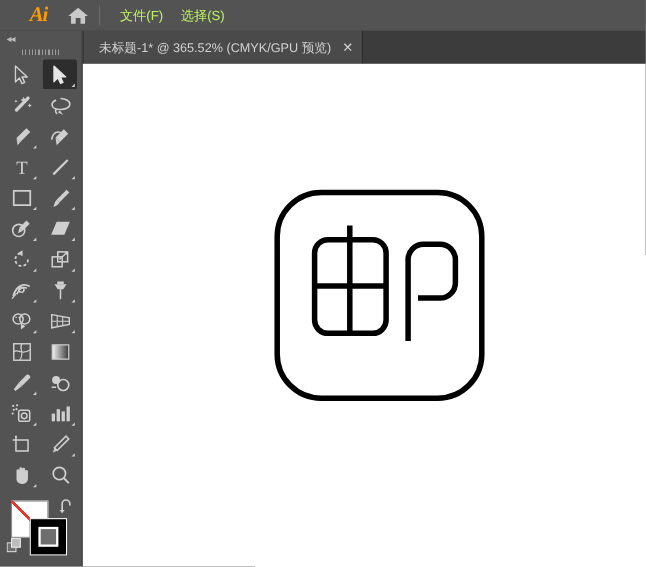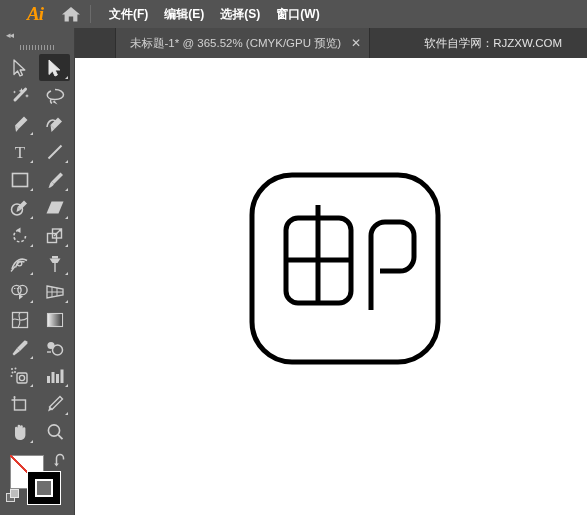--- a/index.html
+++ b/index.html
@@ -20,27 +20,27 @@
     width:38px;height:28px;display:flex;align-items:center;justify-content:center;
     color:#ff9a00;font-weight:bold;font-size:19px;font-style:italic;
     font-family:"Liberation Serif","DejaVu Serif",serif;letter-spacing:-1px;
   }
   .home-btn{
     width:34px;height:28px;display:flex;align-items:center;justify-content:center;
   }
   .menu-sep{width:1px;height:18px;background:#6b6b6b;margin:0 4px 0 2px;}
   .menu-items{display:flex;align-items:center;height:28px;margin-left:6px;}
   .menu-item{
-    color:#ffffff;font-size:12px;padding:4px 8px;white-space:nowrap;line-height:14px;font-weight:bold;
+    color:#bef264;font-size:12px;padding:4px 8px;white-space:nowrap;line-height:14px;
   }
 
   
   .tabbar{
     position:absolute;left:0;top:28px;width:587px;height:30px;
-    background:#3c3c3c;display:flex;align-items:flex-end;gap:40px;
+    background:#3c3c3c;display:flex;align-items:flex-end;
   }
   .tabbar-left-pad{width:75px;height:30px;background:#535353;}
   .doc-tab{
     height:30px;background:#4a4a4a;display:flex;align-items:center;
     padding:0 8px 0 14px;box-sizing:border-box;
     border-right:1px solid #2e2e2e;border-left:1px solid #2e2e2e;
   }
   .doc-tab-title{color:#d2d2d2;font-size:11.5px;white-space:nowrap;}
   .doc-tab-close{
     color:#cfcfcf;font-size:12px;margin-left:10px;line-height:1;
@@ -121,33 +121,30 @@
       <span>Ai</span>
     </div>
     <div class="home-btn">
       <svg width="20" height="18" viewBox="0 0 20 18" aria-hidden="true">
         <path d="M10 2 L19 9.6 L16.4 9.6 L16.4 16.5 L12.2 16.5 L12.2 11.4 L7.8 11.4 L7.8 16.5 L3.6 16.5 L3.6 9.6 L1 9.6 Z" fill="#c9c9c9"></path>
       </svg>
     </div>
     <div class="menu-sep"></div>
     <div class="menu-items">
       <div class="menu-item">文件(F)</div>
-      <div class="menu-item">编辑(E)</div>
       <div class="menu-item">选择(S)</div>
-      <div class="menu-item">窗口(W)</div>
     </div>
   </div>
 
   <div class="tabbar">
     <div class="tabbar-left-pad"></div>
     <div class="doc-tab">
       <span class="doc-tab-title">未标题-1* @ 365.52% (CMYK/GPU 预览)</span>
       <span class="doc-tab-close">✕</span>
     </div>
-    <div class="site-label">软件自学网：RJZXW.COM</div>
   </div>
 
   <div class="canvas">
     <svg width="512" height="457" viewBox="0 0 512 457">
       <g fill="none" stroke="#000000" stroke-width="5">
 
         <rect x="177" y="117" width="186" height="187" rx="40" ry="40"></rect>
 
         <rect x="211" y="160" width="65" height="85" rx="12" ry="12"></rect>
 

